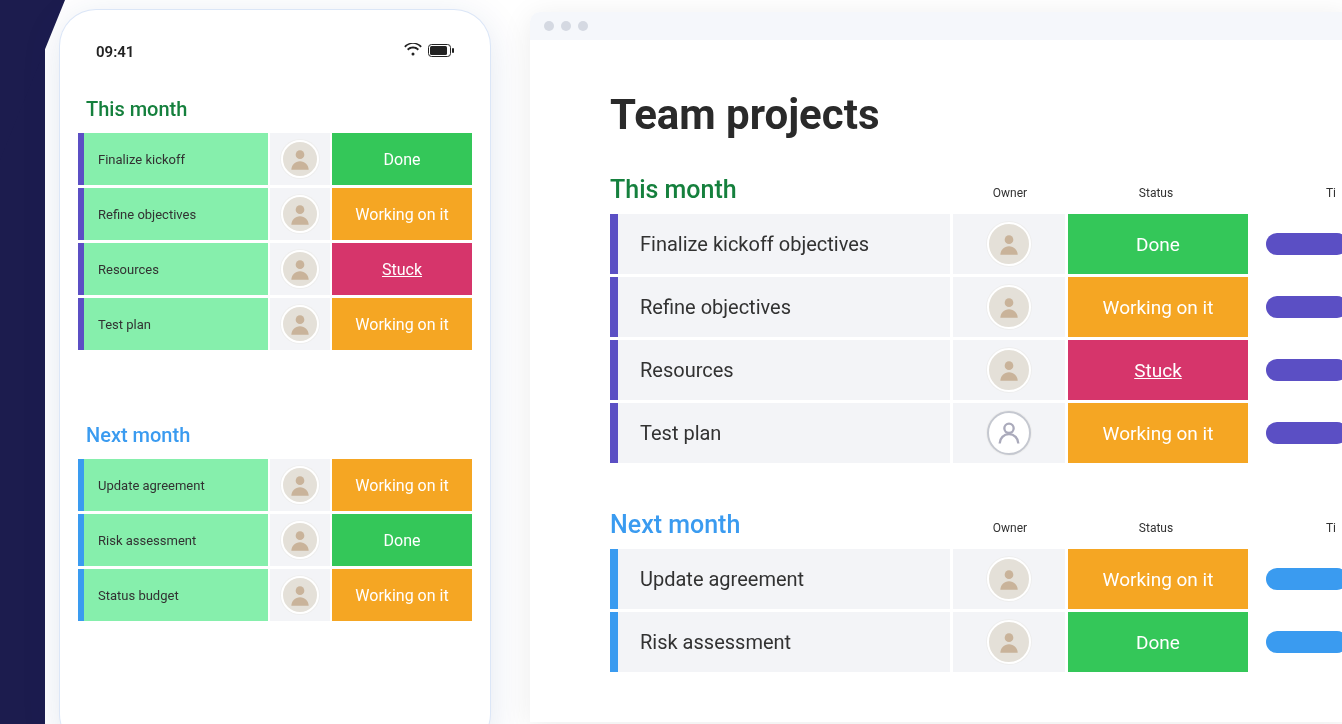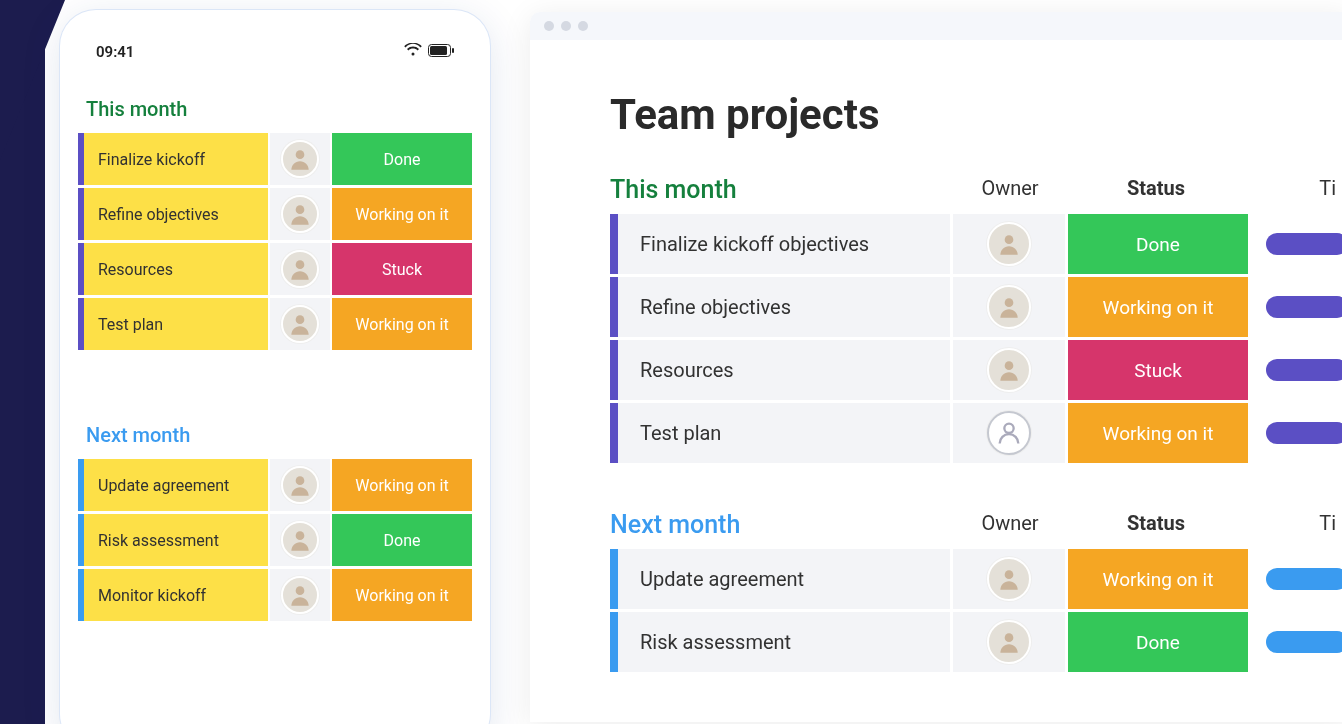--- a/index.html
+++ b/index.html
@@ -69,25 +69,25 @@
   display: flex;
   align-items: stretch;
   height: 52px;
   margin-bottom: 3px;
 }
 .task-bar { width: 6px; flex: none; }
 .purple-bar { background: #5b4fc4; }
 .blue-bar { background: #3a9bf0; }
 .task-name {
   flex: 1;
-  background: #fde047;
+  background: #86efac;
   display: flex;
   align-items: center;
   padding: 0 14px;
-  font-size: 16px;
+  font-size: 13px;
   color: #323232;
   margin-right: 2px;
 }
 .task-owner {
   width: 60px;
   background: #f3f4f7;
   display: flex;
   align-items: center;
   justify-content: center;
   margin-right: 2px;
@@ -106,21 +106,21 @@
   width: 140px;
   display: flex;
   align-items: center;
   justify-content: center;
   color: #fff;
   font-size: 16px;
   font-weight: 400;
 }
 .status-done { background: #34c759; }
 .status-working { background: #f5a623; }
-.status-stuck { background: #d6356b; }
+.status-stuck { background: #d6356b; text-decoration: underline; }
 
 
 .browser {
   position: absolute;
   top: 12px;
   left: 530px;
   width: 820px;
   height: 710px;
   background: #fff;
   border-radius: 10px 0 0 0;
@@ -146,28 +146,28 @@
   display: flex;
   align-items: flex-end;
   margin-bottom: 10px;
 }
 .col-group-title {
   font-size: 25px;
   font-weight: 500;
   padding-bottom: 4px;
 }
 .col-owner, .col-status, .col-time {
-  font-size: 20px;
+  font-size: 12px;
   color: #323232;
   text-align: center;
   padding-bottom: 4px;
 }
 .col-name-spacer { width: 344px; }
 .col-owner { width: 112px; }
-.col-status { width: 180px; font-weight: bold; }
+.col-status { width: 180px; }
 .col-time { width: 90px; padding-left: 20px; text-align: right; }
 
 .b-row {
   display: flex;
   align-items: stretch;
   height: 60px;
   margin-bottom: 3px;
 }
 .b-bar { width: 8px; flex: none; }
 .b-name {
@@ -331,21 +331,21 @@
             <svg class="person" viewBox="0 0 24 24">
               <circle cx="12" cy="8" r="4" fill="#c9b39a"></circle>
               <path d="M4 22c0-4.4 3.6-8 8-8s8 3.6 8 8" fill="#c9b39a"></path>
             </svg>
           </div>
         </div>
         <div class="task-status status-done">Done</div>
       </div>
       <div class="task-row">
         <div class="task-bar blue-bar"></div>
-        <div class="task-name">Monitor kickoff</div>
+        <div class="task-name">Status budget</div>
         <div class="task-owner">
           <div class="avatar">
             <svg class="person" viewBox="0 0 24 24">
               <circle cx="12" cy="8" r="4" fill="#c9b39a"></circle>
               <path d="M4 22c0-4.4 3.6-8 8-8s8 3.6 8 8" fill="#c9b39a"></path>
             </svg>
           </div>
         </div>
         <div class="task-status status-working">Working on it</div>
       </div>

